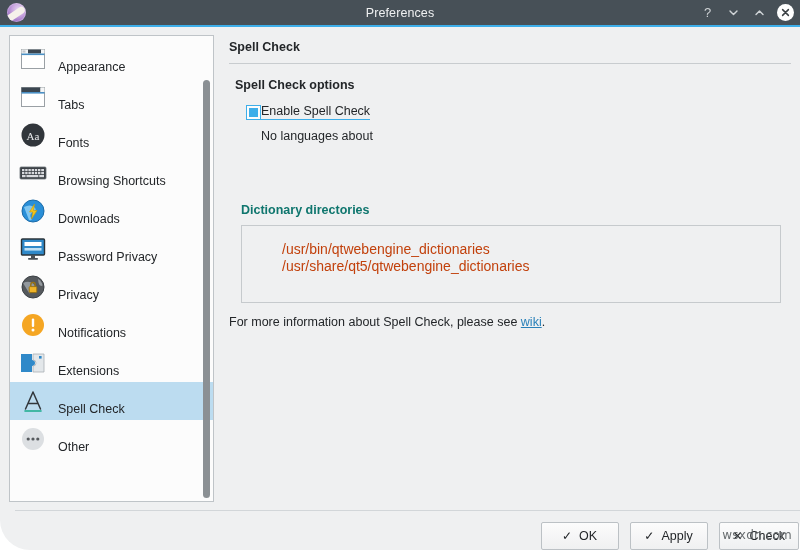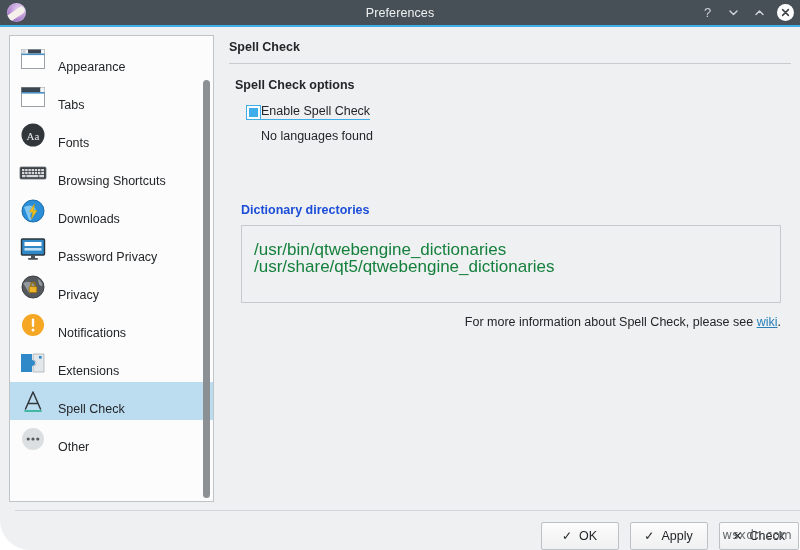--- a/index.html
+++ b/index.html
@@ -240,41 +240,42 @@
   }
   .sub-note {
     font-size: 12.5px;
     color: #232629;
     margin: 9px 0 0 32px;
   }
 
   .dict-title {
     font-size: 12.5px;
     font-weight: bold;
-    color: #1d4ed8;
+    color: #0f766e;
     margin: 60px 0 0 12px;
   }
   .dict-box {
     margin: 8px 10px 0 12px;
     height: 78px;
     border: 1px solid #c6cacd;
     background: #eff0f1;
     box-sizing: border-box;
     padding: 15px 0 0 12px;
     overflow: hidden;
     cursor: text;
   }
   .dict-line {
-    font-size: 17px;
-    color: #15803d;
+    font-size: 14px;
+    color: #c2410c;
     line-height: 17px;
     white-space: nowrap;
+    margin-left: 28px;
   }
   .info-line {
-    text-align: right;
+    text-align: left;
     font-size: 12.5px;
     color: #232629;
     margin: 12px 10px 12px 0;
   }
   .wiki-link {
     color: #2980b9;
     text-decoration: underline;
     cursor: pointer;
   }
 
@@ -524,21 +525,21 @@
 
         <div class="group-title">Spell Check options</div>
 
         <div class="check-row">
           <span class="checkbox">
             <span class="mark"></span>
           </span>
           <span class="check-label">Enable Spell Check</span>
         </div>
 
-        <div class="sub-note">No languages found</div>
+        <div class="sub-note">No languages about</div>
 
         <div class="dict-title">Dictionary directories</div>
 
         <div class="dict-box">
           <div class="dict-line">/usr/bin/qtwebengine_dictionaries</div>
           <div class="dict-line">/usr/share/qt5/qtwebengine_dictionaries</div>
         </div>
 
         <div class="info-line">
           <span>For more information about Spell Check, please see </span><span class="wiki-link">wiki</span><span>.</span>

